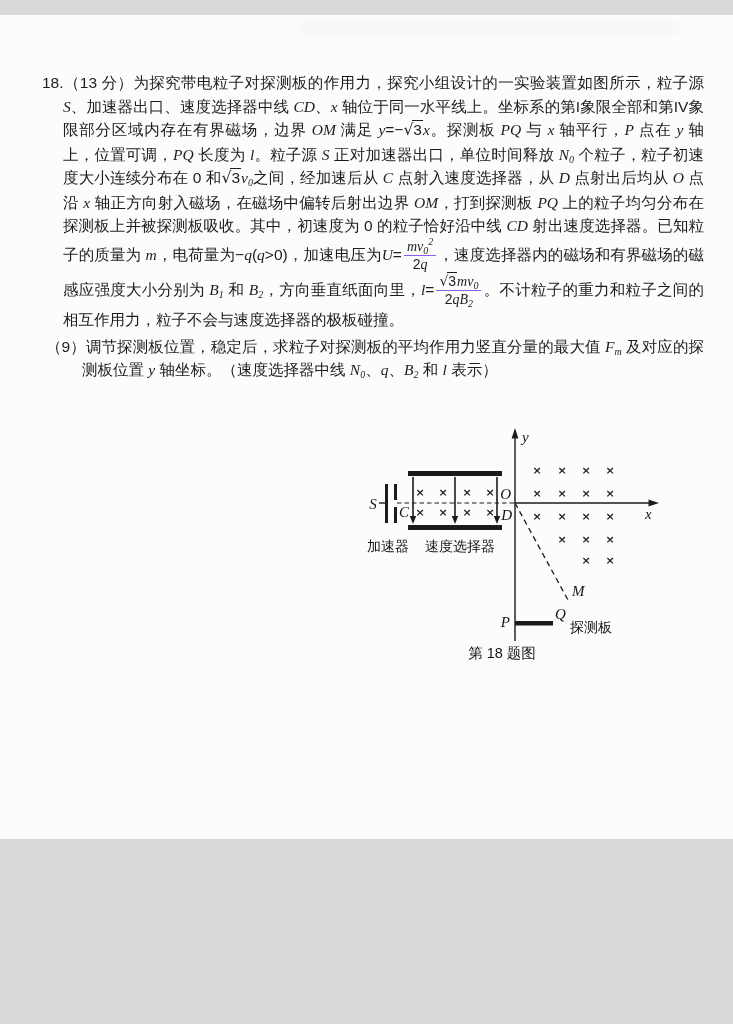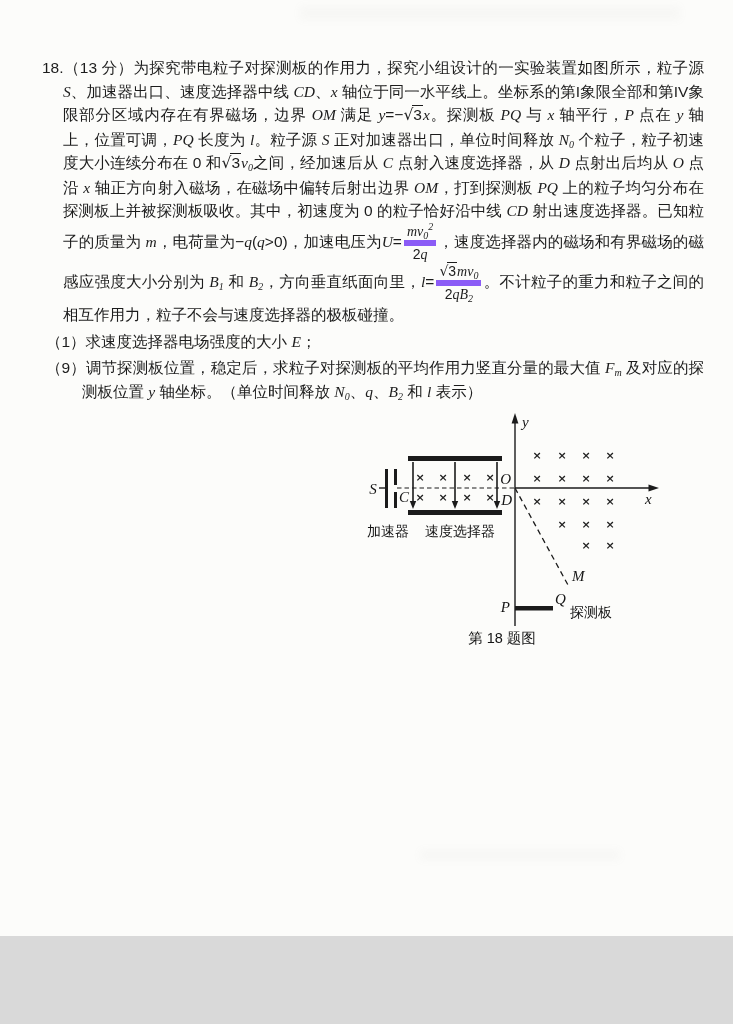--- a/index.html
+++ b/index.html
@@ -1,28 +1,28 @@
 <!DOCTYPE html>
 <html><head>
 <meta charset="utf-8">
 <style>
   html,body{margin:0;padding:0;background:#d9d9d9;}
-  .page{position:relative;width:733px;height:936px;margin:0 auto;background:#fcfcfa;overflow:hidden;
+  .page{position:relative;width:733px;height:824px;margin:15px auto;background:#fcfcfa;overflow:hidden;
         font-family:"Liberation Sans",sans-serif;color:#1c1c1c;}
   .smudge{position:absolute;background:#9a9a9a;filter:blur(4px);opacity:.05;pointer-events:none;}
   .textblock{position:absolute;left:42px;top:56px;width:662px;font-size:15.5px;line-height:1.52;
              text-align:justify;text-justify:inter-ideograph;}
   .p-main{margin:0;padding-left:21px;text-indent:-21px;}
   .item{margin:3px 0 0 4px;padding-left:36px;text-indent:-36px;}
   .mi{font-family:"Liberation Serif",serif;font-style:italic;}
   .textblock sub{font-size:10px;line-height:0;vertical-align:-3px;font-style:italic;}
   .textblock sup{font-size:10px;line-height:0;vertical-align:6px;font-style:italic;}
   .frac{display:inline-block;vertical-align:middle;text-align:center;line-height:1.15;margin:0 2px;
         font-size:14px;text-indent:0;}
-  .fnum{display:block;border-bottom:6px solid #8b5cf6;padding:0 3px;}
+  .fnum{display:block;border-bottom:1px solid #8b5cf6;padding:0 3px;}
   .fden{display:block;padding:0 3px;}
   .sqrt{white-space:nowrap;font-style:normal;}
   .radsym{font-family:"DejaVu Sans",sans-serif;letter-spacing:-1px;}
   .radcnt{border-top:1.2px solid #1c1c1c;padding:0 1px;}
   .figwrap{position:absolute;left:365px;top:410px;width:340px;height:245px;}
   svg text{user-select:none;}
   .ax{stroke:#1b1b1b;stroke-width:1.4;}
   .arrline{stroke:#1b1b1b;stroke-width:1.6;}
   .dash{stroke:#1b1b1b;stroke-width:1.2;stroke-dasharray:4.5 3;fill:none;}
   .dash2{stroke:#1b1b1b;stroke-width:1.3;stroke-dasharray:5.5 4;fill:none;}
@@ -36,22 +36,21 @@
 </style>
 </head>
 <body>
 
 <div class="page">
   <div class="smudge" style="left:300px;top:6px;width:380px;height:14px;"></div>
   <div class="smudge" style="left:420px;top:850px;width:200px;height:10px;"></div>
 
   <div class="textblock">
     <p class="p-main"><span>18.（13 分）为探究带电粒子对探测板的作用力，探究小组设计的一实验装置如图所示，粒子源 </span><span class="mi">S</span><span>、加速器出口、速度选择器中线 </span><span class="mi">CD</span><span>、</span><span class="mi">x</span><span> 轴位于同一水平线上。坐标系的第I象限全部和第IV象限部分区域内存在有界磁场，边界 </span><span class="mi">OM</span><span> 满足 </span><span class="mi">y</span><span>=−</span><span class="sqrt"><span class="radsym">√</span><span class="radcnt">3</span></span><span class="mi">x</span><span>。探测板 </span><span class="mi">PQ</span><span> 与 </span><span class="mi">x</span><span> 轴平行，</span><span class="mi">P</span><span> 点在 </span><span class="mi">y</span><span> 轴上，位置可调，</span><span class="mi">PQ</span><span> 长度为 </span><span class="mi">l</span><span>。粒子源 </span><span class="mi">S</span><span> 正对加速器出口，单位时间释放 </span><span class="mi">N<sub>0</sub></span><span> 个粒子，粒子初速度大小连续分布在 0 和</span><span class="sqrt"><span class="radsym">√</span><span class="radcnt">3</span></span><span class="mi">v<sub>0</sub></span><span>之间，经加速后从 </span><span class="mi">C</span><span> 点射入速度选择器，从 </span><span class="mi">D</span><span> 点射出后均从 </span><span class="mi">O</span><span> 点沿 </span><span class="mi">x</span><span> 轴正方向射入磁场，在磁场中偏转后射出边界 </span><span class="mi">OM</span><span>，打到探测板 </span><span class="mi">PQ</span><span> 上的粒子均匀分布在探测板上并被探测板吸收。其中，初速度为 0 的粒子恰好沿中线 </span><span class="mi">CD</span><span> 射出速度选择器。已知粒子的质量为 </span><span class="mi">m</span><span>，电荷量为−</span><span class="mi">q</span><span>(</span><span class="mi">q</span><span>&gt;0)，加速电压为</span><span class="mi">U</span><span>=</span><span class="frac"><span class="fnum"><span class="mi">m</span><span class="mi">v<sub>0</sub><sup>2</sup></span></span><span class="fden"><span>2</span><span class="mi">q</span></span></span><span>，速度选择器内的磁场和有界磁场的磁感应强度大小分别为 </span><span class="mi">B<sub>1</sub></span><span> 和 </span><span class="mi">B<sub>2</sub></span><span>，方向垂直纸面向里，</span><span class="mi">l</span><span>=</span><span class="frac"><span class="fnum"><span class="sqrt"><span class="radsym">√</span><span class="radcnt">3</span></span><span class="mi">m</span><span class="mi">v<sub>0</sub></span></span><span class="fden"><span>2</span><span class="mi">q</span><span class="mi">B<sub>2</sub></span></span></span><span>。不计粒子的重力和粒子之间的相互作用力，粒子不会与速度选择器的极板碰撞。</span></p>
-    <p class="item"><span>（1）求速度选择器电场强度的大小 </span><span class="mi">E</span><span>；</span></p>
-    <p class="item"><span>（9）调节探测板位置，稳定后，求粒子对探测板的平均作用力竖直分量的最大值 </span><span class="mi">F<sub>m</sub></span><span> 及对应的探测板位置 </span><span class="mi">y</span><span> 轴坐标。（单位时间释放 </span><span class="mi">N<sub>0</sub></span><span>、</span><span class="mi">q</span><span>、</span><span class="mi">B<sub>2</sub></span><span> 和 </span><span class="mi">l</span><span> 表示）</span></p>
+    <p class="item"><span>（9）调节探测板位置，稳定后，求粒子对探测板的平均作用力竖直分量的最大值 </span><span class="mi">F<sub>m</sub></span><span> 及对应的探测板位置 </span><span class="mi">y</span><span> 轴坐标。（速度选择器中线 </span><span class="mi">N<sub>0</sub></span><span>、</span><span class="mi">q</span><span>、</span><span class="mi">B<sub>2</sub></span><span> 和 </span><span class="mi">l</span><span> 表示）</span></p>
   </div>
 
   <div class="figwrap">
     <svg width="340" height="245" viewBox="0 0 340 245">
 
       <line class="ax" x1="150" y1="10" x2="150" y2="216"></line>
       <polygon class="ink" points="150,3 146.6,13.5 153.4,13.5"></polygon>
       <text class="math" x="157" y="17">y</text>
 
       <line class="ax" x1="150" y1="78" x2="287" y2="78"></line>

